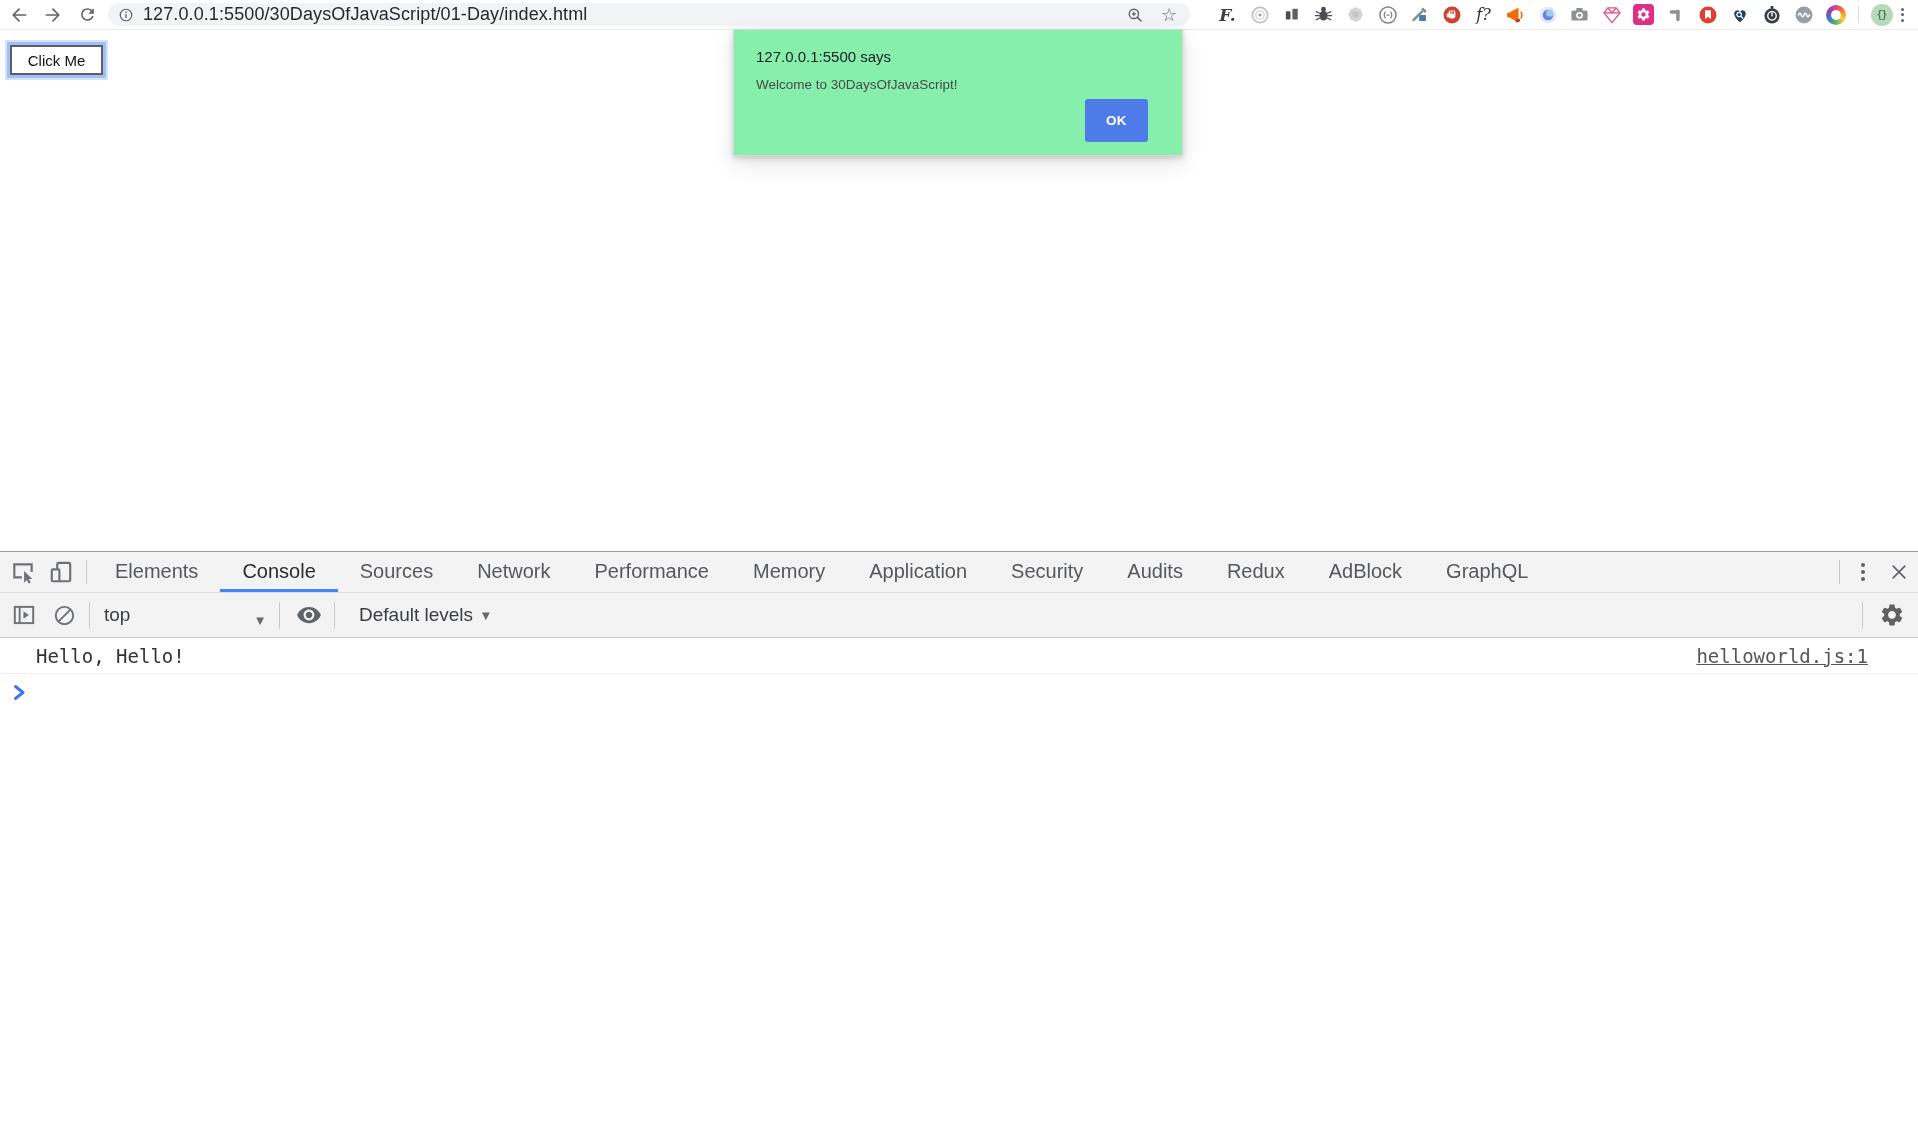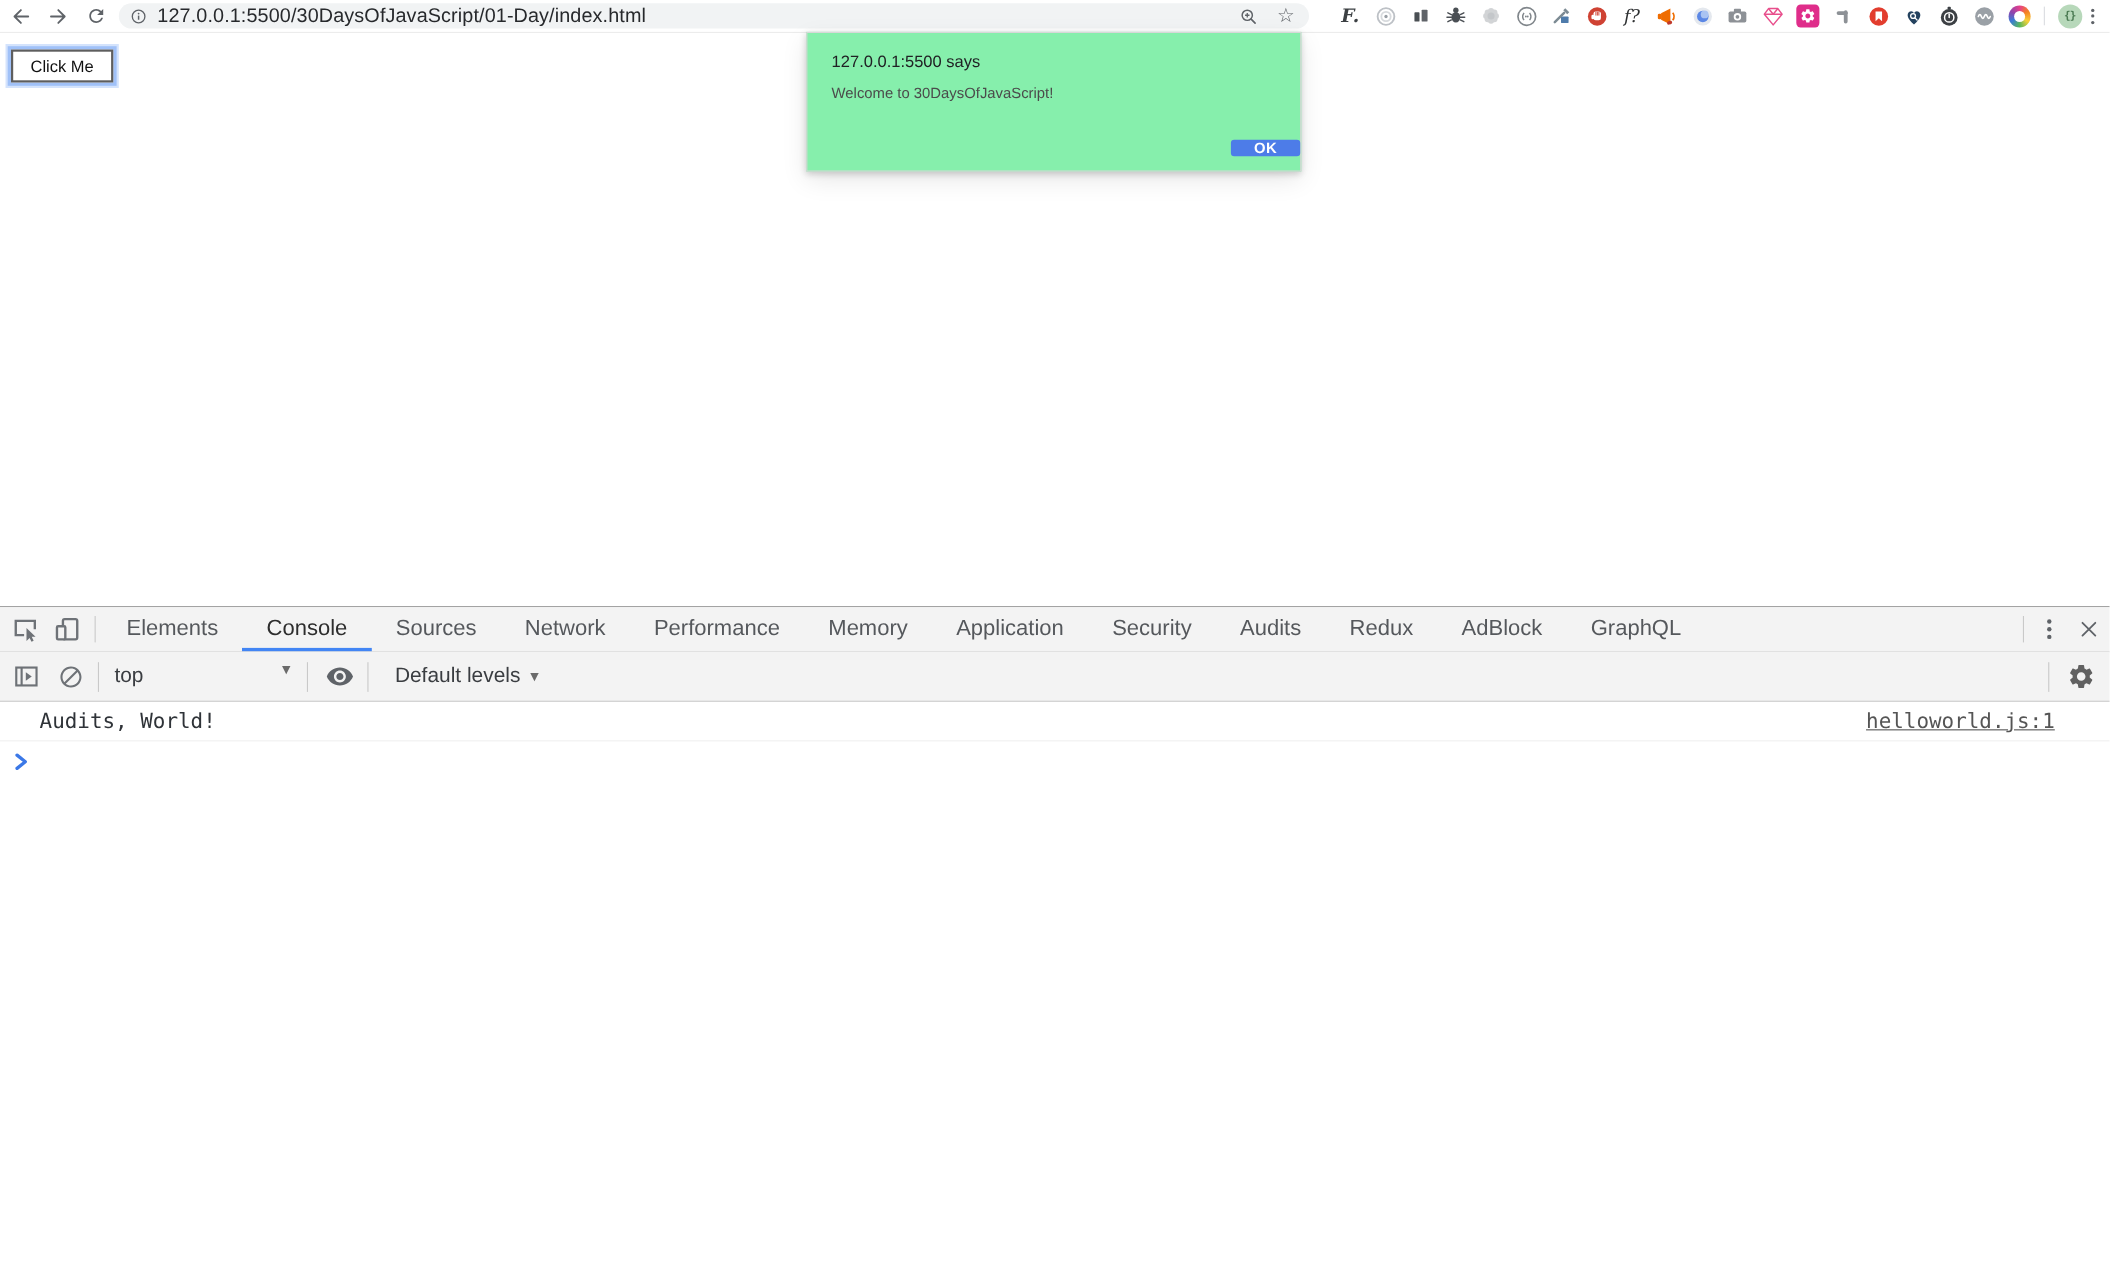--- a/index.html
+++ b/index.html
@@ -39,41 +39,41 @@
             background:#fff;border:2px solid #5e5e5e;border-radius:0;font-family:inherit;
             font-size:15px;color:#101010;display:flex;align-items:center;justify-content:center;
             box-shadow:0 0 0 3px #a0c1f8,0 0 0 5px rgba(160,193,248,.45);}
 
   
   .alert{position:absolute;left:733px;top:29px;width:450px;height:127px;background:#86efac;box-sizing:border-box;
          border:1px solid #d8d8d8;box-shadow:0 2px 6px rgba(0,0,0,.18),0 8px 22px rgba(0,0,0,.10);
          padding:16px 22px;}
   .alert-title{font-size:15px;color:#202124;margin-top:2px;}
   .alert-msg{font-size:13.5px;color:#4b4b4b;margin-top:12px;}
-  .alert-ok{position:absolute;right:0;bottom:13px;width:63px;height:15px;border:none;border-radius:3px;
+  .alert-ok{position:absolute;right:34px;bottom:13px;width:63px;height:43px;border:none;border-radius:3px;
             background:#4d7ce8;color:#fff;font-family:inherit;font-weight:bold;font-size:13.5px;
             display:flex;align-items:center;justify-content:center;letter-spacing:.3px;}
 
   
   .devtools{position:absolute;left:0;right:0;top:551px;bottom:0;background:#fff;border-top:1px solid #9a9a9a;}
   .dt-tabbar{height:40px;background:#f3f3f3;border-bottom:1px solid #dcdcdc;display:flex;align-items:stretch;
              padding-left:4px;box-sizing:content-box;}
   .dt-iconbtn{width:38px;display:flex;align-items:center;justify-content:center;}
   .dt-sep{width:1px;background:#c9c9c9;margin:8px 6px;}
   .dt-tab{display:flex;align-items:center;padding:2px 22px 0 22px;font-size:20px;color:#55585c;
           border-bottom:3px solid transparent;box-sizing:border-box;white-space:nowrap;}
   .dt-tab.active{color:#2d2d2d;border-bottom-color:#4285f4;}
   .dt-spacer{flex:1;}
   .dt-kebab{display:flex;flex-direction:column;gap:3px;align-items:center;justify-content:center;width:34px;}
   .dt-kebab i{width:4px;height:4px;border-radius:50%;background:#5f6368;}
 
   .dt-toolbar{height:45px;background:#f3f3f3;border-bottom:1px solid #ccc;display:flex;align-items:center;box-sizing:border-box;}
   .tb-btn{width:36px;height:36px;display:flex;align-items:center;justify-content:center;margin-left:4px;}
   .tb-sep{width:1px;height:27px;background:#c9c9c9;margin:0 7px;}
-  .context-select{display:flex;align-items:flex-start;width:168px;font-size:19px;color:#3a3d41;padding-left:7px;gap:18px;}
+  .context-select{display:flex;align-items:flex-end;width:168px;font-size:19px;color:#3a3d41;padding-left:7px;gap:18px;}
   .dd-arrow{font-size:10px;color:#6a6a6a;font-family:"DejaVu Sans",sans-serif;}
   .context-select .dd-arrow{margin-left:auto;margin-right:8px;}
   .filter-input{width:497px;height:33px;border:none;outline:none;background:#fff;margin-left:4px;
                 font-family:inherit;font-size:19px;color:#333;padding:0 10px;box-sizing:border-box;}
   .filter-input::placeholder{color:#9aa0a6;}
   .levels{display:flex;align-items:center;gap:9px;margin-left:17px;font-size:19px;color:#3a3d41;white-space:nowrap;}
 
   .console-msg{height:35px;border-bottom:1px solid #f0f0f0;display:flex;align-items:center;
                font-family:"DejaVu Sans Mono","Liberation Mono",monospace;font-size:19px;color:#2f3338;}
   .msg-text{margin-left:36px;}
@@ -370,21 +370,21 @@
       <div class="dt-spacer"></div>
       <div class="tb-sep"></div>
       <div class="tb-btn" style="margin-right:8px;">
         <svg width="26" height="26" viewBox="0 0 24 24">
             <path d="M19.14 12.94c.04-.3.06-.61.06-.94 0-.32-.02-.64-.07-.94l2.03-1.58c.18-.14.23-.41.12-.61l-1.92-3.32c-.12-.22-.37-.29-.59-.22l-2.39.96c-.5-.38-1.03-.7-1.62-.94l-.36-2.54c-.04-.24-.24-.41-.48-.41h-3.84c-.24 0-.43.17-.47.41l-.36 2.54c-.59.24-1.13.57-1.62.94l-2.39-.96c-.22-.08-.47 0-.59.22L2.74 8.87c-.12.21-.08.47.12.61l2.03 1.58c-.05.3-.09.63-.09.94s.02.64.07.94l-2.03 1.58c-.18.14-.23.41-.12.61l1.92 3.32c.12.22.37.29.59.22l2.39-.96c.5.38 1.03.7 1.62.94l.36 2.54c.05.24.24.41.48.41h3.84c.24 0 .44-.17.47-.41l.36-2.54c.59-.24 1.13-.56 1.62-.94l2.39.96c.22.08.47 0 .59-.22l1.92-3.32c.12-.22.07-.47-.12-.61l-2.01-1.58zM12 15.6c-1.98 0-3.6-1.62-3.6-3.6s1.62-3.6 3.6-3.6 3.6 1.62 3.6 3.6-1.62 3.6-3.6 3.6z" fill="#616161"></path>
           </svg>
       </div>
     </div>
 
     <div class="console-msg">
-      <span class="msg-text">Audits, World!</span>
+      <span class="msg-text">Hello, Hello!</span>
       <span class="msg-spacer"></span>
       <span class="msg-link">helloworld.js:1</span>
     </div>
 
     <div class="console-prompt">
       <svg class="prompt-chevron" width="13" height="17" viewBox="0 0 13 17">
           <path d="M2.5 2.5 L10 8.5 L2.5 14.5" fill="none" stroke="#3b78e7" stroke-width="3" stroke-linecap="round" stroke-linejoin="round"></path>
         </svg>
     </div>
 

